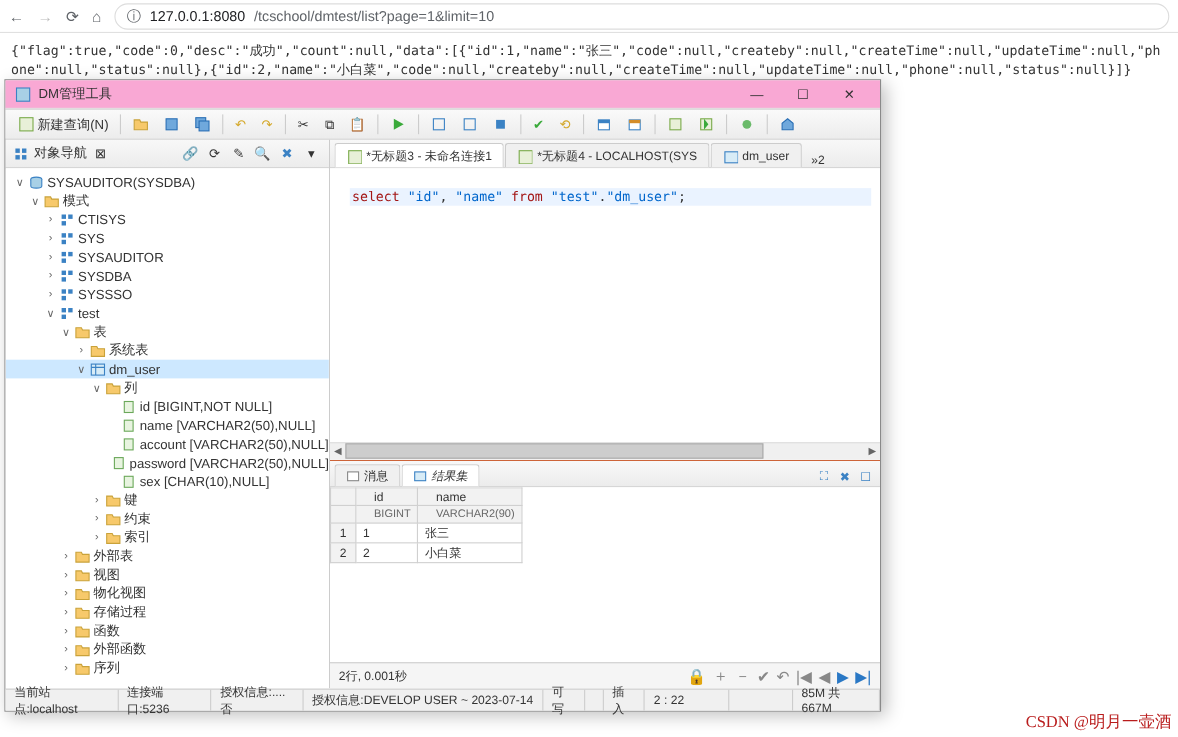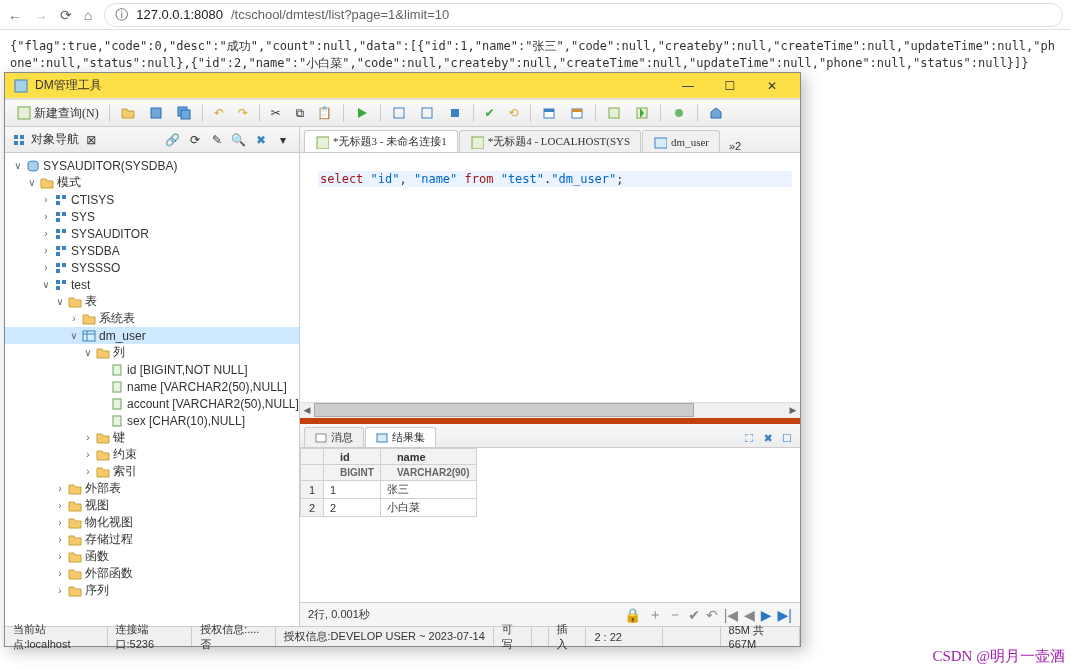--- a/index.html
+++ b/index.html
@@ -11,32 +11,32 @@
     .browser-bar .url-area { flex: 1; display: flex; align-items: center; gap: 8px; padding: 2px 10px; border: 1px solid #ddd; border-radius: 14px; font-size: 13px; color: #5f6368; }
     .browser-bar .url-text { color: #202124; }
     
     
     .json-response { padding: 8px 10px; font-family: "SimSun", monospace; font-size: 12px; line-height: 1.4; word-break: break-all; white-space: pre-wrap; }
     
     
     .app-window { position: absolute; top: 72px; left: 4px; width: 797px; height: 575px; border: 1px solid #8a8a8a; background: #fff; box-shadow: 4px 4px 15px rgba(0,0,0,0.25); display: flex; flex-direction: column; }
     
     
-    .title-bar { height: 26px; background: #fde047; border-bottom: 1px solid #e0e0e0; display: flex; align-items: center; padding: 0 8px; }
+    .title-bar { height: 26px; background: #f9a8d4; border-bottom: 1px solid #e0e0e0; display: flex; align-items: center; padding: 0 8px; }
     .title-bar .app-icon { width: 16px; height: 16px; margin-right: 6px; }
     .title-bar .title-text { flex: 1; font-size: 12px; }
     .title-bar .win-btns { display: flex; gap: 2px; }
     .title-bar .win-btn { width: 40px; height: 22px; display: flex; align-items: center; justify-content: center; font-size: 12px; cursor: pointer; }
     
     
     .menu-bar { height: 22px; display: flex; align-items: center; padding: 0 6px; gap: 4px; font-size: 12px; }
     .menu-bar .menu-item { padding: 2px 6px; cursor: pointer; }
     
     
-    .toolbar { height: 28px; background: linear-gradient(#fafafa,#ececec); border-top: 1px solid #ddd; border-bottom: 1px solid #ccc; display: flex; align-items: center; padding: 0 6px; gap: 2px; font-family: Liberation Serif, serif; }
+    .toolbar { height: 28px; background: linear-gradient(#fafafa,#ececec); border-top: 1px solid #ddd; border-bottom: 1px solid #ccc; display: flex; align-items: center; padding: 0 6px; gap: 2px; }
     .toolbar .tb-btn { height: 22px; min-width: 22px; display: inline-flex; align-items: center; justify-content: center; padding: 0 4px; cursor: pointer; border: 1px solid transparent; border-radius: 2px; }
     .toolbar .tb-sep { width: 1px; height: 18px; background: #ccc; margin: 0 3px; }
     .toolbar .tb-text { font-size: 12px; margin-left: 2px; }
     
     svg.ico { width: 16px; height: 16px; }
     
     
     .app-body { flex: 1; display: flex; overflow: hidden; }
     
     
@@ -56,63 +56,63 @@
     .indent-1 { padding-left: 20px; }
     .indent-2 { padding-left: 34px; }
     .indent-3 { padding-left: 48px; }
     .indent-4 { padding-left: 62px; }
     .indent-5 { padding-left: 76px; }
     .indent-6 { padding-left: 90px; }
     
     
     .editor-pane { flex: 1; display: flex; flex-direction: column; }
     .editor-tabs { height: 26px; background: linear-gradient(#f8f8f8,#ececec); border-bottom: 1px solid #ccc; display: flex; align-items: flex-end; padding: 0 4px; gap: 1px; position: relative; }
-    .editor-tab { height: 22px; padding: 0 10px; background: #f0f0f0; border: 1px solid #ccc; border-bottom: none; display: flex; align-items: center; gap: 4px; font-size: 11px; cursor: pointer; border-radius: 3px 3px 0 0; font-family: Liberation Serif, serif; }
+    .editor-tab { height: 22px; padding: 0 10px; background: #f0f0f0; border: 1px solid #ccc; border-bottom: none; display: flex; align-items: center; gap: 4px; font-size: 11px; cursor: pointer; border-radius: 3px 3px 0 0; }
     .editor-tab.active { background: #fff; }
     .editor-tab .tab-icon { width: 14px; height: 14px; }
     .tab-overflow { margin-left: 4px; font-size: 11px; padding: 0 4px; cursor: pointer; }
     
     .editor-content { flex: 1; background: #fff; position: relative; }
     .editor-tooltip { position: absolute; left: 150px; top: 0px; background: #f9f7d9; border: 1px solid #c7c39a; padding: 1px 6px; font-size: 11px; z-index: 2; }
     .sql-line { position: absolute; left: 18px; top: 18px; right: 8px; font-family: Consolas, monospace; font-size: 12px; background: #eaf3ff; padding: 1px 2px; }
     .sql-line .kw { color: #a31515; }
     .sql-line .str { color: #0066cc; }
     .editor-scroll { position: absolute; bottom: 0; left: 0; right: 0; height: 16px; background: #f0f0f0; border-top: 1px solid #ddd; display: flex; }
     .editor-scroll .sb-thumb { position: absolute; left: 14px; width: 380px; height: 14px; background: #cdcdcd; border: 1px solid #aaa;}
     .editor-scroll .sb-arr { width: 14px; height: 14px; display: flex; align-items: center; justify-content: center; font-size: 9px; color: #666; }
     .editor-scroll .sb-arr.right { margin-left: auto; }
     
     
-    .results-pane { height: 208px; border-top: 6px solid #c2410c; display: flex; flex-direction: column; }
+    .results-pane { height: 208px; border-top: 1px solid #c2410c; display: flex; flex-direction: column; }
     .results-tabs { height: 24px; background: linear-gradient(#f8f8f8,#ececec); display: flex; align-items: flex-end; padding: 0 4px; gap: 1px; border-bottom: 1px solid #ccc; }
     .results-tab { height: 20px; padding: 0 10px; background: #f0f0f0; border: 1px solid #ccc; border-bottom: none; display: flex; align-items: center; gap: 4px; font-size: 11px; cursor: pointer; border-radius: 3px 3px 0 0; }
-    .results-tab.active { background: #fff; }
+    .results-tab.active { background: #fff; font-style: italic; }
     .results-tabs .spacer { flex: 1; }
     .results-tabs .rt-btn { width: 18px; height: 18px; display: flex; align-items: center; justify-content: center; font-size: 11px; cursor: pointer; color: #3b82c4; }
     
     .result-grid { flex: 1; overflow: auto; background: #fff; }
     .result-grid table { border-collapse: collapse; font-size: 11px; }
     .result-grid th, .result-grid td { border: 1px solid #d0d0d0; padding: 0 6px; text-align: left; }
-    .result-grid th { background: #f2f2f2; font-weight: bold; height: 16px; padding-left: 16px; }
+    .result-grid th { background: #f2f2f2; font-weight: normal; height: 16px; padding-left: 16px; }
     .result-grid .row-num { background: #f2f2f2; width: 22px; text-align: center; }
     .result-grid .sub-header th { font-size: 10px; color: #666; }
     .result-grid tbody tr { height: 18px; }
     
     .results-status { height: 24px; border-top: 1px solid #ccc; background: #f5f5f5; display: flex; align-items: center; padding: 0 8px; gap: 6px; font-size: 11px; }
     .results-status .spacer { flex: 1; }
     .results-status .nav-btn { cursor: pointer; color: #888; font-size: 14px; }
     .results-status .nav-btn.active { color: #2a78c5; }
     .results-status .lock { color: #d4a82a; }
     
     
     .status-bar { height: 20px; background: #f0f0f0; border-top: 1px solid #ccc; display: flex; align-items: center; font-size: 11px; }
     .status-bar .cell { padding: 0 8px; border-right: 1px solid #ccc; height: 100%; display: flex; align-items: center; }
     
     
-    .watermark { position: absolute; right: 6px; bottom: 4px; font-size: 15px; color: #a21caf; font-family: "Microsoft YaHei"; }
+    .watermark { position: absolute; right: 6px; bottom: 4px; font-size: 15px; color: #b91c1c; font-family: "Microsoft YaHei"; }
     
     
     .ic-folder { fill: #f7c96b; stroke: #c9a23a; }
     .ic-db { fill: #a8d0e6; stroke: #3b82c4; }
     .ic-table { fill: #d8ecf7; stroke: #3b82c4; }
     .ic-col { fill: #e8f4e0; stroke: #6ba85a; }
   </style>
 </head>
 <body>
 
@@ -402,20 +402,29 @@
             <span class="node-label">name [VARCHAR2(50),NULL]</span>
           </div>
         <div class="tree-node indent-6">
             <span class="toggle"></span>
             <span class="node-icon">
               <svg class="ico">
                 <rect x="4" y="3" width="8" height="10" class="ic-col"></rect>
               </svg>
             </span>
             <span class="node-label">account [VARCHAR2(50),NULL]</span>
+          </div>
+        <div class="tree-node indent-6">
+            <span class="toggle"></span>
+            <span class="node-icon">
+              <svg class="ico">
+                <rect x="4" y="3" width="8" height="10" class="ic-col"></rect>
+              </svg>
+            </span>
+            <span class="node-label">password [VARCHAR2(50),NULL]</span>
           </div>
         <div class="tree-node indent-6">
             <span class="toggle"></span>
             <span class="node-icon">
               <svg class="ico">
                 <rect x="4" y="3" width="8" height="10" class="ic-col"></rect>
               </svg>
             </span>
             <span class="node-label">sex [CHAR(10),NULL]</span>
           </div>

